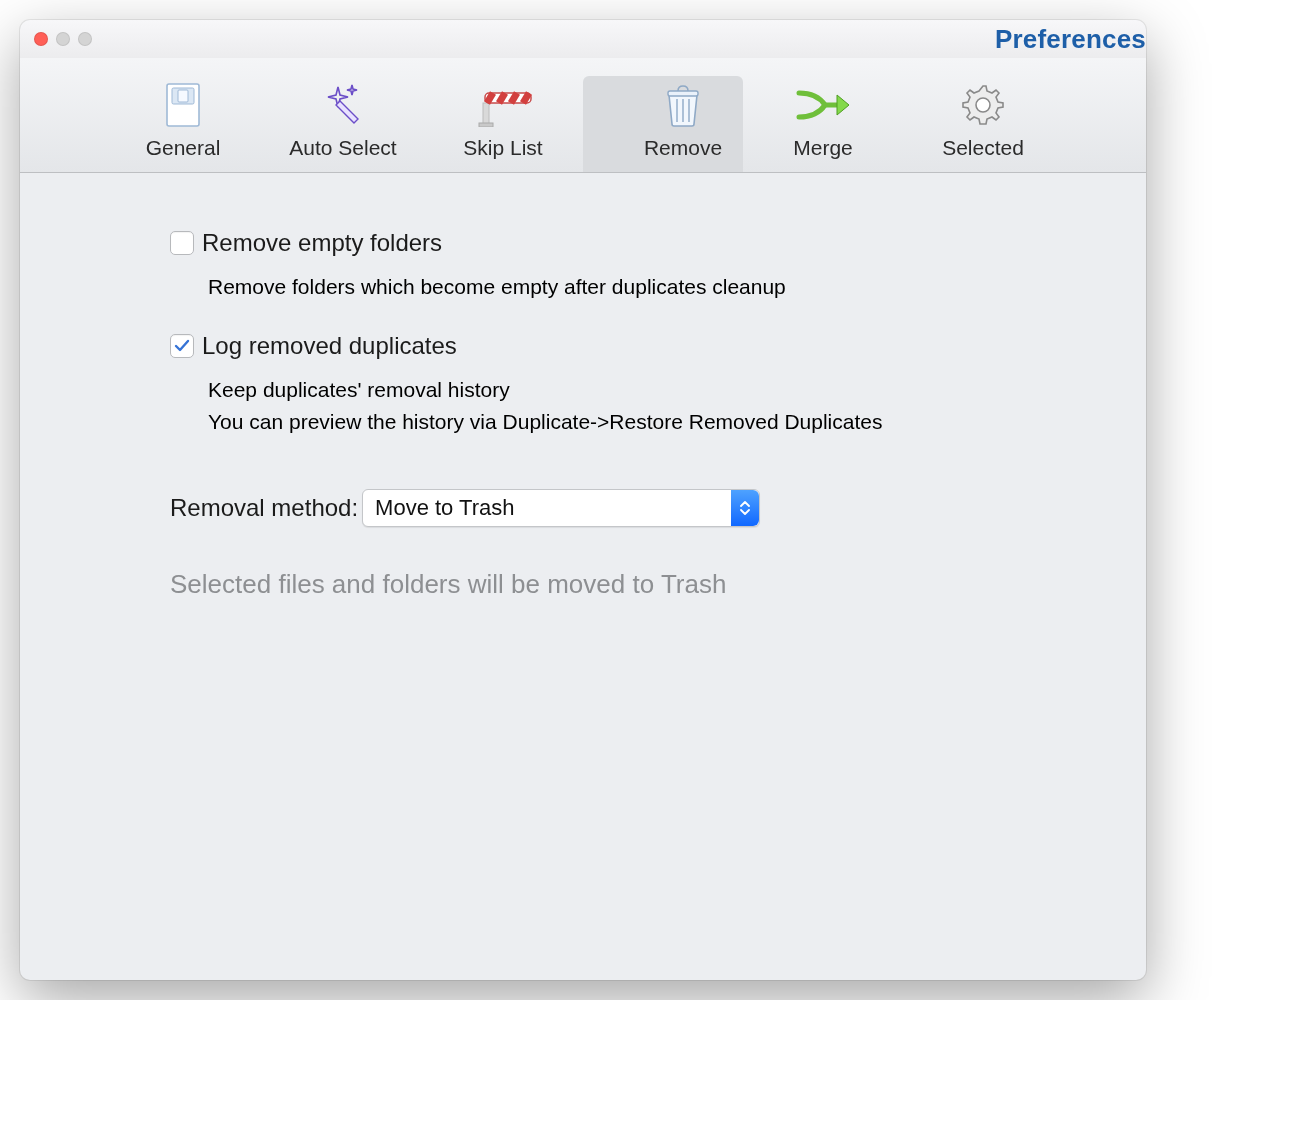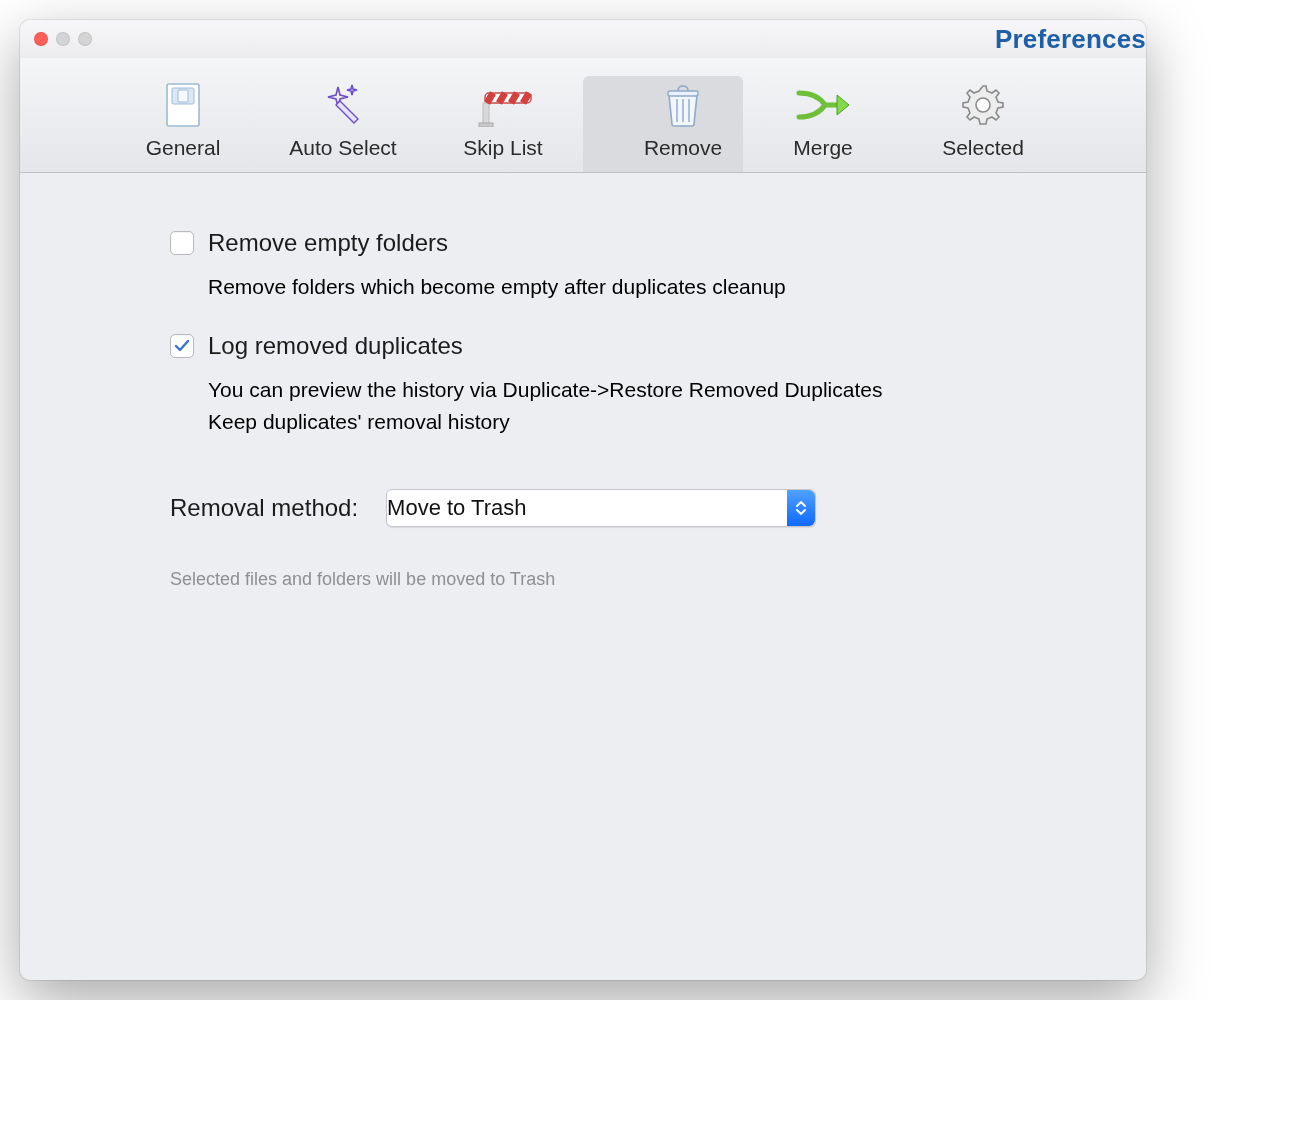--- a/index.html
+++ b/index.html
@@ -66,21 +66,21 @@
 }
 .tab .iconwrap {
   height: 46px;
   display: flex;
   align-items: center;
   justify-content: center;
   margin-bottom: 6px;
 }
 .content { padding: 56px 60px 0 150px; }
 .option { margin-bottom: 28px; }
-.opt-row { display: flex; align-items: center; gap: 14px; }
+.opt-row { display: flex; align-items: center; gap: 8px; }
 .check {
   width: 24px; height: 24px;
   border: 1px solid #b7b9bc;
   border-radius: 5px;
   background: #fff;
   display: inline-flex;
   align-items: center;
   justify-content: center;
   box-shadow: inset 0 1px 1px rgba(0,0,0,0.05);
 }
@@ -89,54 +89,55 @@
 .opt-label { font-size: 24px; color: #1b1b1b; }
 .opt-desc {
   margin: 14px 0 0 38px;
   font-size: 21px;
   color: #000000;
   line-height: 1.55;
 }
 .method-row {
   display: flex;
   align-items: center;
-  gap: 28px;
+  gap: 4px;
   margin-top: 50px;
 }
 .method-label { font-size: 24px; color: #1b1b1b; }
 .popup {
   position: relative;
-  width: 430px;
+  width: 398px;
   height: 38px;
   background: #fff;
   border: 1px solid #c4c6c9;
   border-radius: 6px;
   box-shadow: 0 1px 1px rgba(0,0,0,0.08);
   display: flex;
   align-items: center;
+  padding-left: 12px;
   font-size: 22px;
   color: #111;
 }
 .popup-btn {
   position: absolute;
   right: 0; top: 0; bottom: 0;
   width: 28px;
   background: linear-gradient(#4ea2ff, #1168ff);
   border-top-right-radius: 6px;
   border-bottom-right-radius: 6px;
   display: flex;
   flex-direction: column;
   align-items: center;
   justify-content: center;
   gap: 2px;
 }
 .popup-btn svg { display: block; }
 .method-desc {
   margin-top: 42px;
-  font-size: 18px;
+  font-size: 26px;
   color: #8d8f92;
 }
 </style>
 </head>
 <body>
 
 <div class="window">
 
   <div class="titlebar">
     <div class="traffic-lights">
@@ -257,22 +258,22 @@
     <div class="option">
       <div class="opt-row">
         <span class="check checked" id="chk2">
           <svg width="16" height="16" viewBox="0 0 16 16">
               <path d="M2 8 L6 12 L14 3" fill="none" stroke="#3573d6" stroke-width="2.4" stroke-linecap="round" stroke-linejoin="round"></path>
             </svg>
         </span>
         <span class="opt-label">Log removed duplicates</span>
       </div>
       <div class="opt-desc">
+        <div>Keep duplicates' removal history</div>
         <div>You can preview the history via Duplicate-&gt;Restore Removed Duplicates</div>
-        <div>Keep duplicates' removal history</div>
       </div>
     </div>
 
     <div class="method-row">
       <span class="method-label">Removal method:</span>
       <div class="popup">
         <span>Move to Trash</span>
         <div class="popup-btn">
           <svg width="10" height="6" viewBox="0 0 10 6">
               <path d="M1 5 L5 1 L9 5" fill="none" stroke="#fff" stroke-width="1.8" stroke-linecap="round" stroke-linejoin="round"></path>

